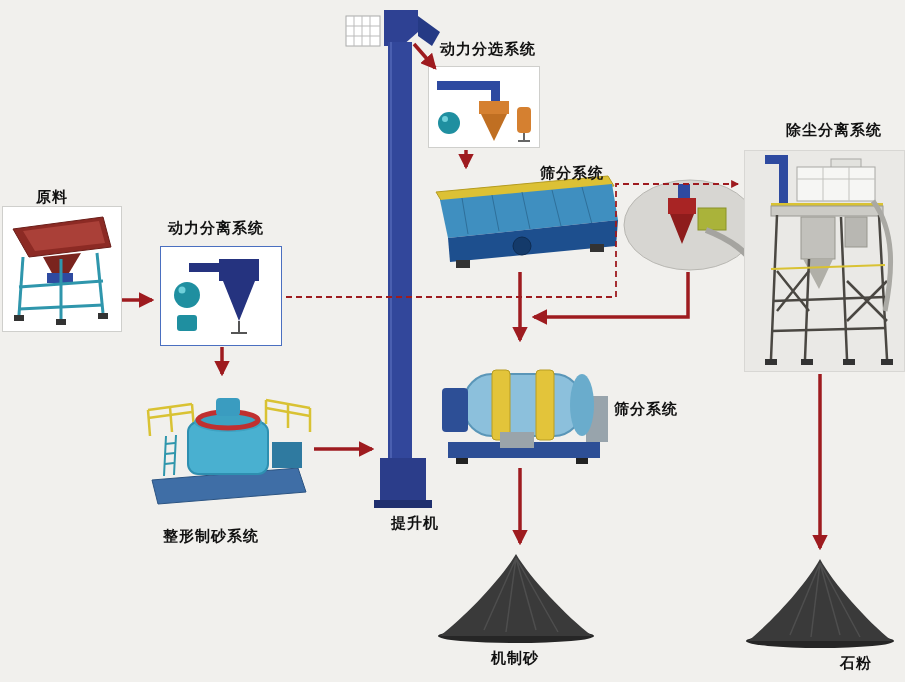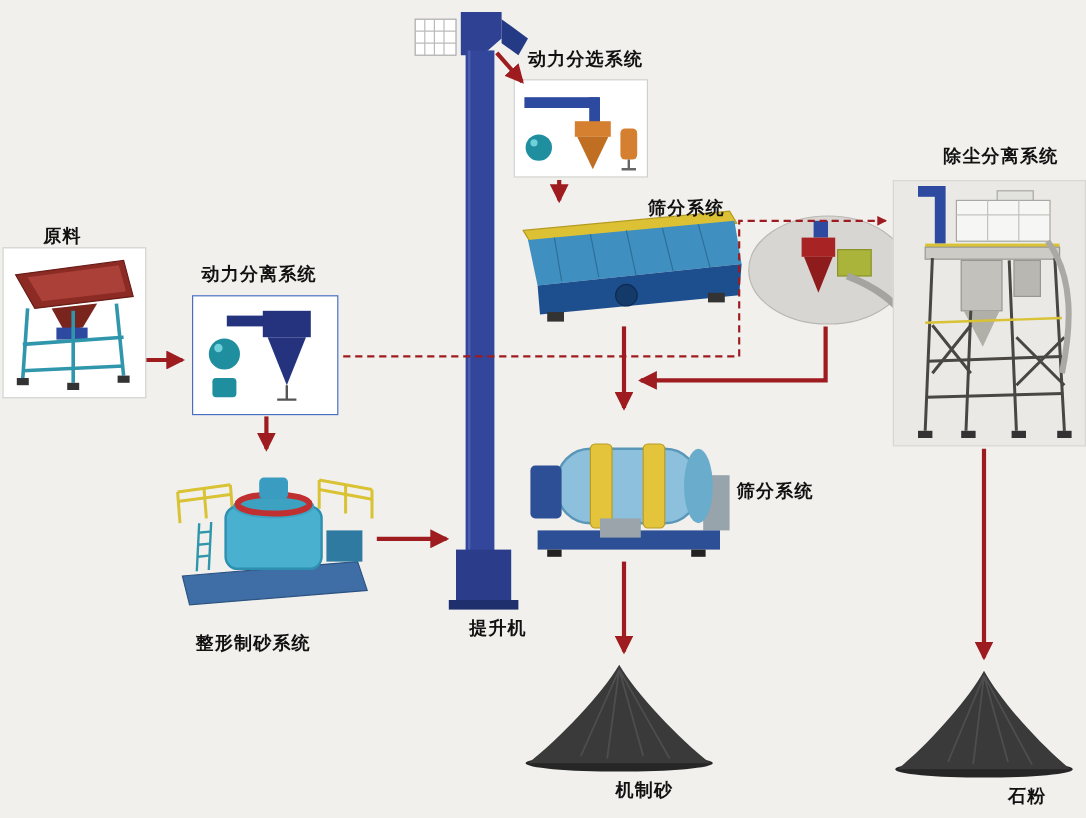--- a/index.html
+++ b/index.html
@@ -61,21 +61,21 @@
   </svg>
 
   <div class="label" style="left:36px;top:188px;">原料</div>
   <div class="label" style="left:168px;top:219px;text-align:right;">动力分离系统</div>
   <div class="label" style="left:440px;top:40px;">动力分选系统</div>
   <div class="label" style="left:540px;top:164px;">筛分系统</div>
   <div class="label" style="left:786px;top:121px;">除尘分离系统</div>
   <div class="label" style="left:163px;top:507px;margin-top:20px;">整形制砂系统</div>
   <div class="label" style="left:374px;top:514px;margin-left:17px;">提升机</div>
   <div class="label" style="left:614px;top:400px;">筛分系统</div>
-  <div class="label" style="left:513px;top:649px;">机制砂</div>
+  <div class="label" style="left:491px;top:649px;">机制砂</div>
   <div class="label" style="left:840px;top:654px;">石粉</div>
 
   <div class="card" style="left:2px;top:206px;width:120px;height:126px;">
     <svg width="118" height="124" viewBox="0 0 118 124">
       <polygon points="10,22 100,10 108,40 26,50" fill="#8c2a24" stroke="#6a1d18"></polygon>
       <polygon points="20,24 96,14 102,36 32,44" fill="#aa4038"></polygon>
       <polygon points="40,50 78,46 66,66 50,68" fill="#7a241e"></polygon>
       <rect x="44" y="66" width="26" height="10" fill="#2e4aa0"></rect>
       <g stroke="#2f96ac" stroke-width="3" fill="none">
         <path d="M20,50 L16,108"></path>

